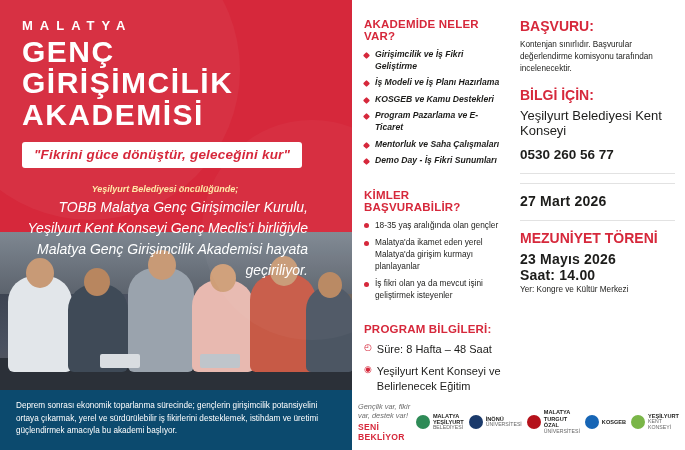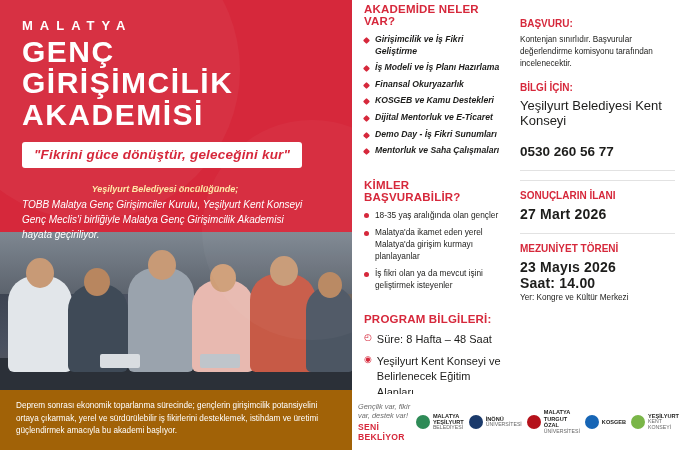--- a/index.html
+++ b/index.html
@@ -81,24 +81,24 @@
     color: #ffe9a8;
     font-size: 9px;
     font-weight: bold;
     font-style: italic;
     text-align: center;
     padding-right: 24px;
   }
   .sub-body {
     margin-top: 3px;
     color: #ffffff;
-    font-size: 10px;
+    font-size: 14px;
     font-style: italic;
     line-height: 1.5;
-    text-align: left;
+    text-align: right;
     padding-right: 24px;
   }
 
   
   .photo {
     position: absolute;
     left: 0; bottom: 58px;
     width: 352px; height: 160px;
     background: linear-gradient(160deg,#2d3440 0%, #4a5160 40%, #6e6257 70%, #3a3f4a 100%);
     overflow: hidden;
@@ -138,33 +138,33 @@
     background: #d9dde1; border-radius: 2px;
   }
   .l1 { left: 100px; }
   .l2 { left: 200px; background:#bfc5cb; }
 
   .left-footer {
     position: absolute;
     left: 0; bottom: 0;
     width: 352px;
     padding: 10px 18px 12px 16px;
-    background: #a16207;
+    background: #0c4a6e;
     z-index: 3;
   }
   .left-footer p {
     color: #ffffff;
     font-size: 8.2px;
     line-height: 1.55;
   }
 
   
   .mid {
     width: 158px;
-    padding: 3px 8px 0 12px;
+    padding: 18px 8px 0 12px;
   }
   .rt {
     width: 175px;
     padding: 18px 10px 0 10px;
   }
 
   h2.sec {
     color: #d6283b;
     font-size: 11.5px;
     font-weight: bold;
@@ -227,35 +227,35 @@
   }
   .info-row .tx {
     font-size: 11px;
     color: #1d1d1b;
     line-height: 1.4;
   }
 
   
   .rt h3 {
     color: #d6283b;
-    font-size: 10px;
+    font-size: 14px;
     font-weight: bold;
     margin-bottom: 5px;
   }
   .rt p.small {
     font-size: 8.2px;
     color: #1d1d1b;
     line-height: 1.45;
     margin-bottom: 12px;
   }
   .rt p.phone {
     font-size: 13.5px;
     font-weight: bold;
     color: #1d1d1b;
-    margin-top: 16px;
+    margin-top: 9px;
   }
   .rt p.org {
     font-size: 13px;
     color: #1d1d1b;
     margin-bottom: 1px;
   }
   .rt .block { margin-bottom: 11px; }
   .rt .date {
     font-size: 14px;
     font-weight: bold;
@@ -370,25 +370,24 @@
     <div class="left-footer">
       <p>Deprem sonrası ekonomik toparlanma sürecinde; gençlerin girişimcilik potansiyelini ortaya çıkarmak, yerel ve sürdürülebilir iş fikirlerini desteklemek, istihdam ve üretimi güçlendirmek amacıyla bu akademi başlıyor.</p>
     </div>
   </div>
 
   <div class="mid">
     <h2 class="sec">AKADEMİDE NELER VAR?</h2>
     <ul class="bullets" id="curriculum-list">
         <li>Girişimcilik ve İş Fikri Geliştirme</li>
         <li>İş Modeli ve İş Planı Hazırlama</li>
-        <li>Finansal Okuryazarlık</li>
         <li>KOSGEB ve Kamu Destekleri</li>
-        <li>Dijital Mentorluk ve E-Ticaret</li>
+        <li>Program Pazarlama ve E-Ticaret</li>
+        <li>Mentorluk ve Saha Çalışmaları</li>
         <li>Demo Day - İş Fikri Sunumları</li>
-        <li>Mentorluk ve Saha Çalışmaları</li>
       </ul>
 
     <h2 class="sec sec2">KİMLER BAŞVURABİLİR?</h2>
     <ul class="plain" id="eligibility-list">
         <li>18-35 yaş aralığında olan gençler</li>
         <li>Malatya'da ikamet eden yerel Malatya'da girişim kurmayı planlayanlar</li>
         <li>İş fikri olan ya da mevcut işini geliştirmek isteyenler</li>
       </ul>
 
     <h2 class="sec sec2">PROGRAM BİLGİLERİ:</h2>
@@ -419,21 +418,20 @@
       <p class="org">Yeşilyurt Belediyesi Kent Konseyi</p>
       <p class="phone">0530 260 56 77</p>
     </div>
 
     <div class="hr"></div>
 
 
     <div class="hr"></div>
 
     <div class="block">
-      <h3>SONUÇLARIN İLANI</h3>
       <div class="date">27 Mart 2026</div>
     </div>
 
     <div class="hr"></div>
 
     <div class="block">
       <h3>MEZUNİYET TÖRENİ</h3>
       <div class="date">23 Mayıs 2026</div>
       <div class="date">Saat: 14.00</div>
       <div class="venue">Yer: Kongre ve Kültür Merkezi</div>

